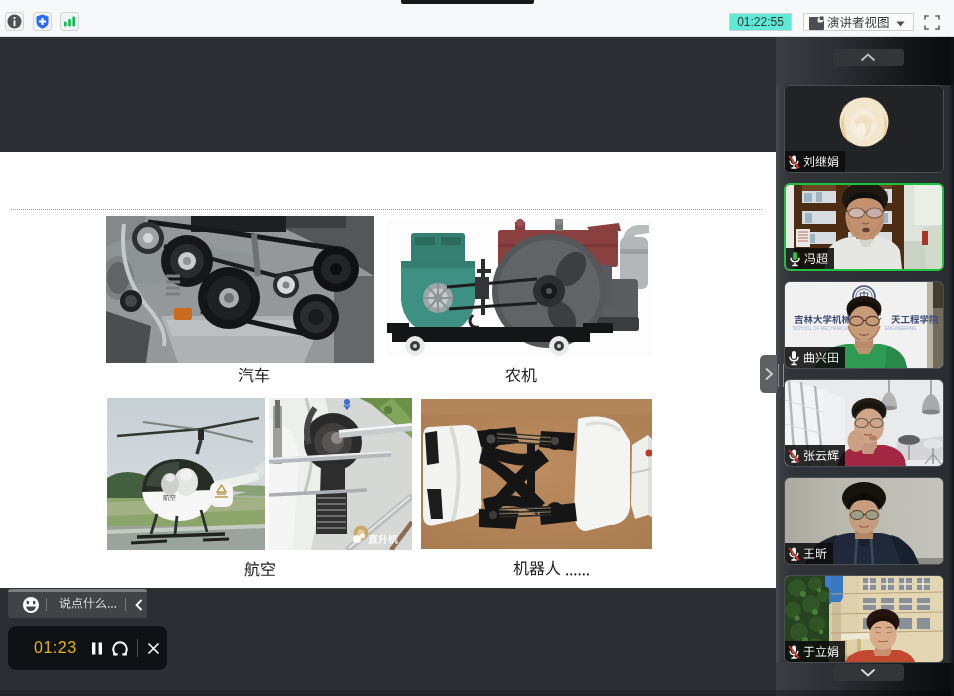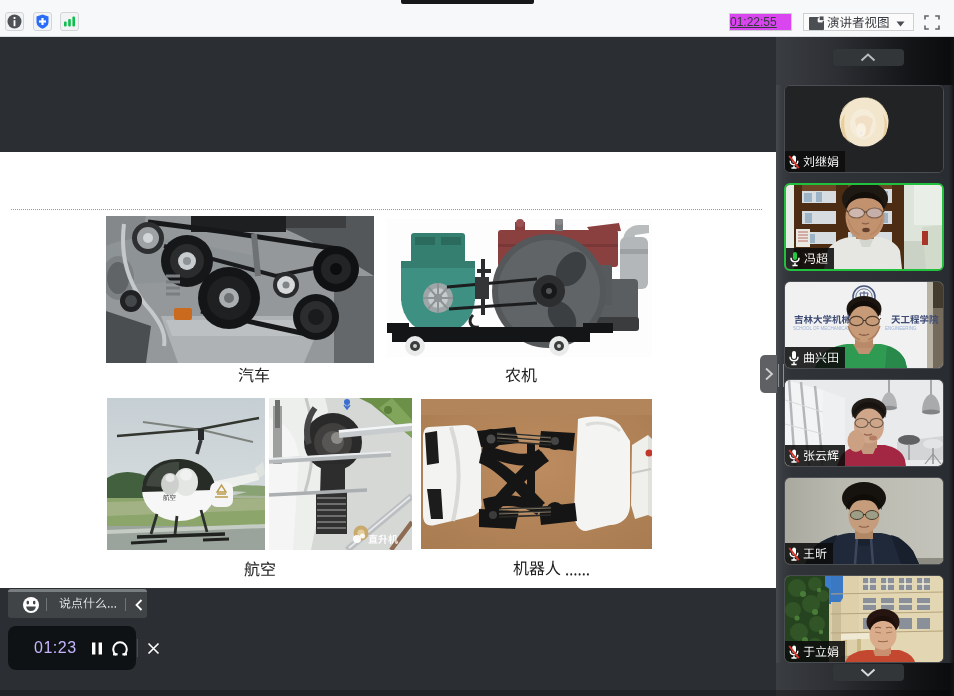--- a/index.html
+++ b/index.html
@@ -1,37 +1,37 @@
 <!DOCTYPE html>
 <html><head>
 <meta charset="utf-8">
 <style>
   html,body{margin:0;padding:0;width:954px;height:696px;overflow:hidden;
     font-family:"Liberation Sans",sans-serif;background:#2b2e33;}
   .abs{position:absolute;}
   #toolbar{position:absolute;left:0;top:0;width:954px;height:37px;background:#f7f8f9;border-bottom:1px solid #dcdddf;box-sizing:border-box;}
   .tbtn{position:absolute;top:12px;width:19px;height:19px;border:1px solid #d4d5d7;border-radius:3px;background:#f2f3f4;box-sizing:border-box;}
   #topstrip{position:absolute;left:401px;top:0;width:133px;height:4px;background:#17181a;border-radius:0 0 2px 2px;}
-  #timerbox{position:absolute;left:729px;top:13px;width:63px;height:18px;border:1px solid #cfd0d2;background:#d946ef;box-sizing:border-box;color:#35383c;font-size:12px;line-height:16px;text-align:left;text-decoration:underline;}
+  #timerbox{position:absolute;left:729px;top:13px;width:63px;height:18px;border:1px solid #cfd0d2;background:#5eead4;box-sizing:border-box;color:#35383c;font-size:12px;line-height:16px;text-align:center;}
   #viewbox{position:absolute;left:803px;top:13px;width:111px;height:18px;border:1px solid #cfd0d2;background:#fbfbfc;box-sizing:border-box;}
   #slide{position:absolute;left:0;top:152px;width:776px;height:436px;background:#ffffff;}
   #dotline{position:absolute;left:11px;top:57px;width:751px;height:0;border-top:1px dotted #9b9b9b;}
   #sidebar{position:absolute;left:776px;top:37px;width:178px;height:659px;background:linear-gradient(90deg,#46494e 0px,#383b40 6px,#303338 16px,#2d3034 60%,#292c30 100%);}
   #sbtop{position:absolute;left:0;top:0;width:178px;height:48px;background:linear-gradient(90deg,#3a3d42 0%,#2c2e33 35%,#141517 75%,#0a0b0c 100%);}
   #sbbot{position:absolute;left:0;top:626px;width:178px;height:33px;background:linear-gradient(90deg,#3a3d42 0%,#2c2e33 35%,#141517 75%,#0a0b0c 100%);}
   #sbedge{position:absolute;right:0;top:0;width:5px;height:659px;background:linear-gradient(90deg,rgba(10,10,12,0),#131417);}
   .chevbtn{position:absolute;left:57px;width:71px;height:17px;background:#333639;border-radius:4px;}
   .tile{position:absolute;left:8px;width:160px;height:88px;border-radius:6px;overflow:hidden;background:#222;border:1px solid #4a4d51;box-sizing:border-box;}
   .tile svg{position:absolute;left:0;top:0;}
   .namelab{position:absolute;left:0;bottom:0;height:21px;background:rgba(12,12,12,0.88);color:#fff;font-size:12px;line-height:21px;padding:0 4px 0 2px;display:flex;align-items:center;}
   .namelab svg{position:relative;margin-right:2px;}
   #handle{position:absolute;left:760px;top:355px;width:17px;height:38px;background:#5e6063;border-radius:5px 0 0 5px;}
   #vlines{position:absolute;left:778px;top:364px;width:4px;height:23px;border-left:1px solid #8e9093;border-right:1px solid #8e9093;}
   #chatbar{position:absolute;left:8px;top:589px;width:139px;height:29px;background:linear-gradient(180deg,#797e81 0px,#797e81 3px,#404447 3.5px);border-radius:3px;}
-  #recbar{position:absolute;left:8px;top:626px;width:128px;height:44px;background:#0f1215;border-radius:8px;color:#c4b5fd;}
+  #recbar{position:absolute;left:8px;top:626px;width:159px;height:44px;background:#0f1215;border-radius:8px;color:#eab308;}
   #rectime{position:absolute;left:26px;top:13px;font-size:16px;letter-spacing:0.5px;}
   #botstrip{position:absolute;left:0;top:690px;width:776px;height:6px;background:#202327;}
   .divider{position:absolute;width:1px;background:#6f7477;}
 </style>
 </head>
 <body>
 
 <div class="abs" style="left:0;top:37px;width:776px;height:659px;background:#2b2e33;"></div>
 
 <div id="slide">

